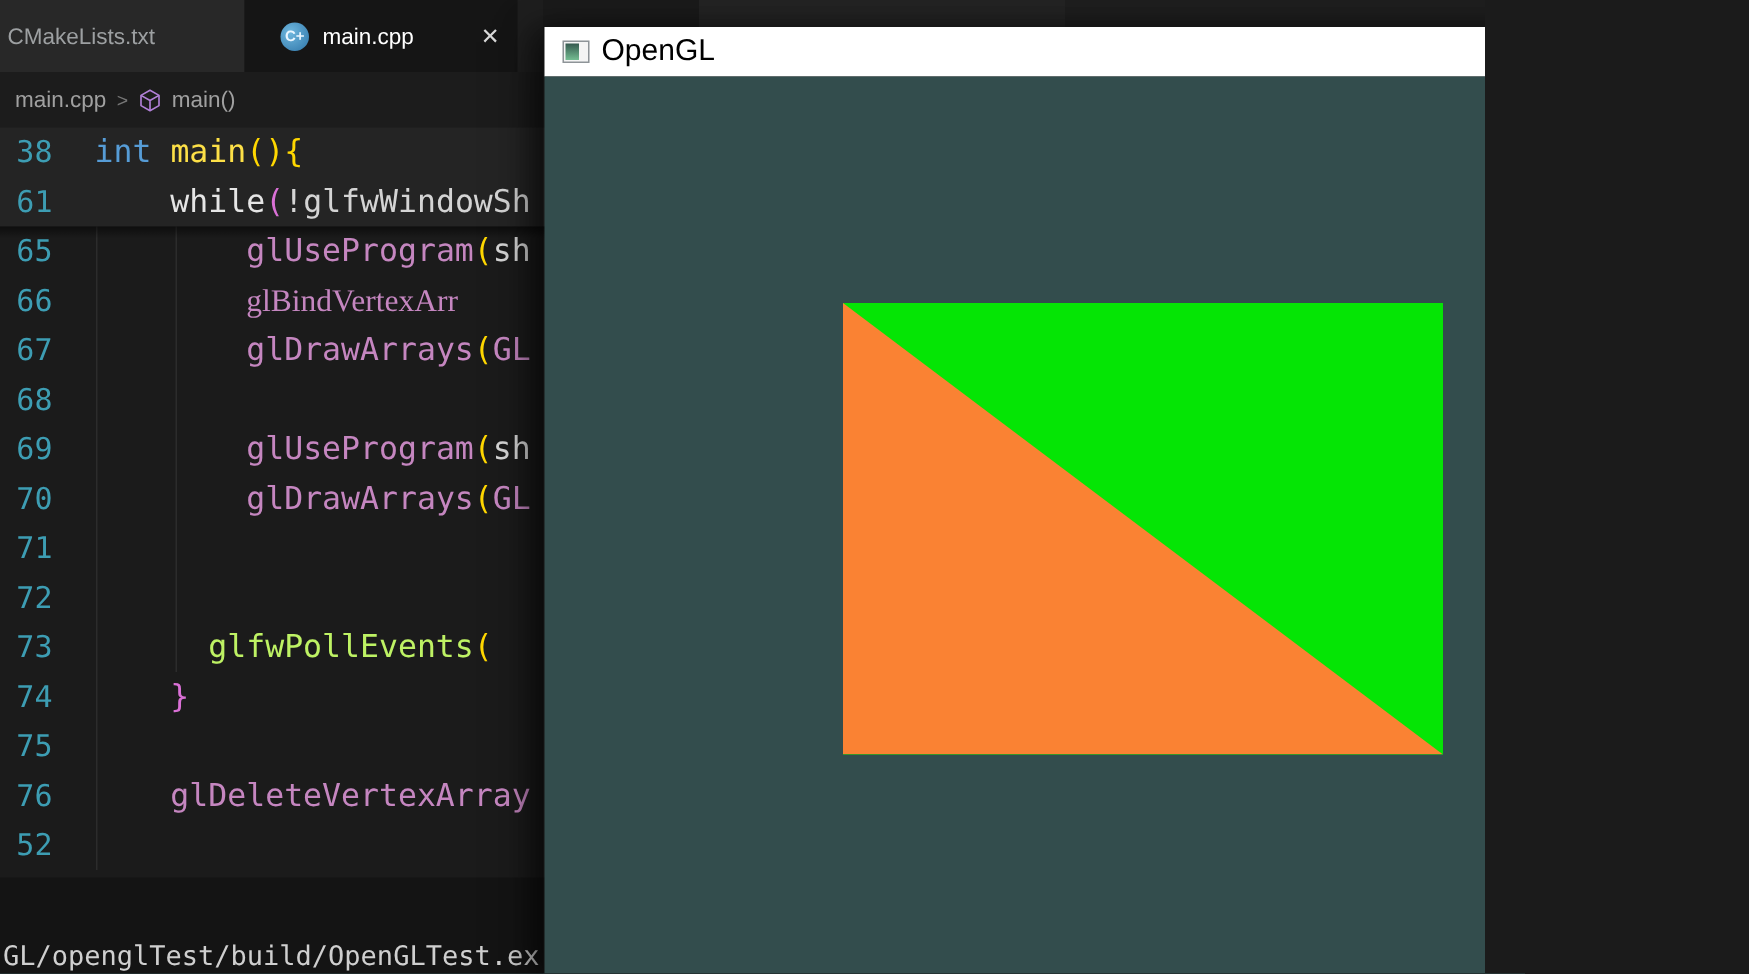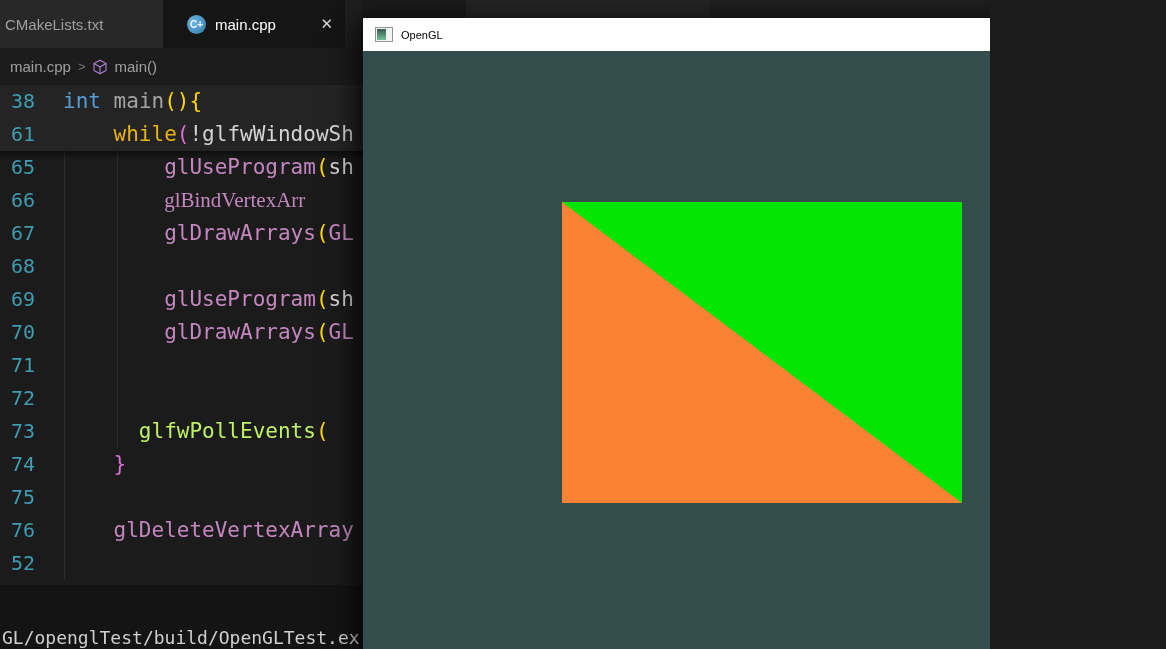--- a/index.html
+++ b/index.html
@@ -43,21 +43,21 @@
   
   #glwin{position:absolute;left:362px;top:18px;width:799px;height:631px;
         box-shadow:-8px 0 18px rgba(0,0,0,0.45),0 10px 30px rgba(0,0,0,0.5);
         border-left:1px solid rgba(0,0,0,0.35);box-sizing:border-box;}
   #gl-titlebar{position:absolute;left:0;top:0;width:100%;height:33px;background:#FFFFFF;
         display:flex;align-items:center;}
   #gl-appicon{width:18px;height:15px;margin-left:12px;margin-right:8px;background:#F4F4F4;
         border:1px solid #8E9498;box-sizing:border-box;position:relative;}
   #gl-appicon .scr{position:absolute;left:1px;top:1px;bottom:1px;width:9px;
         background:linear-gradient(#35594F,#74BD92);}
-  #gl-title{color:#000000;font-size:11px;}
+  #gl-title{color:#000000;font-size:20px;}
   #gl-controls{position:absolute;right:2px;top:0;height:33px;display:flex;}
   .gl-btn{width:58px;height:33px;display:flex;align-items:center;justify-content:center;}
   .glyph-min{width:12px;height:1.5px;background:#191919;}
   .glyph-max{width:11px;height:11px;border:1.3px solid #191919;box-sizing:border-box;}
 
   #gl-scene{position:absolute;left:0;top:33px;width:100%;height:598px;background:#334D4D;}
   #gl-square{position:absolute;left:199px;top:151px;width:400px;height:301px;background:#05E505;}
   #gl-orange{position:absolute;inset:0;background:#FA8233;
         clip-path:polygon(0 0,100% 100%,0 100%);}
 </style>
@@ -90,22 +90,22 @@
         <path d="M2 4.6 8 8l6-3.4M8 8v6.8"></path>
       </svg>
     </span>
     <span>main()</span>
   </div>
 
   <div class="iguide" id="guide1"></div>
   <div class="iguide" id="guide2"></div>
 
   <div id="sticky">
-      <div class="crow"><span class="ln">38</span><span><span style="color: rgb(86, 156, 214);">int</span><span style="color: rgb(212, 212, 212);"> </span><span style="color: #a3a3a3;">main</span><span style="color: rgb(255, 215, 0);">(){</span></span></div>
-      <div class="crow"><span class="ln">61</span><span><span style="color: rgb(212, 212, 212);">    </span><span style="color: #eab308;">while</span><span style="color: rgb(218, 112, 214);">(</span><span style="color: rgb(212, 212, 212);">!</span><span style="color: rgb(212, 212, 212);">glfwWindowSh</span></span></div>
+      <div class="crow"><span class="ln">38</span><span><span style="color: rgb(86, 156, 214);">int</span><span style="color: rgb(212, 212, 212);"> </span><span style="color: #fde047;">main</span><span style="color: rgb(255, 215, 0);">(){</span></span></div>
+      <div class="crow"><span class="ln">61</span><span><span style="color: rgb(212, 212, 212);">    </span><span style="color: #e5e5e5;">while</span><span style="color: rgb(218, 112, 214);">(</span><span style="color: rgb(212, 212, 212);">!</span><span style="color: rgb(212, 212, 212);">glfwWindowSh</span></span></div>
     </div>
   <div id="sticky-shadow"></div>
 
   <div id="code">
       <div class="crow"><span class="ln">65</span><span><span style="color: rgb(212, 212, 212);">        </span><span style="color: rgb(197, 134, 192);">glUseProgram</span><span style="color: rgb(255, 215, 0);">(</span><span style="color: rgb(212, 212, 212);">sh</span></span></div>
       <div class="crow"><span class="ln">66</span><span><span style="color: rgb(212, 212, 212);">        </span><span style="color: rgb(197, 134, 192); font-family: Liberation Serif, serif;">glBindVertexArr</span></span></div>
       <div class="crow"><span class="ln">67</span><span><span style="color: rgb(212, 212, 212);">        </span><span style="color: rgb(197, 134, 192);">glDrawArrays</span><span style="color: rgb(255, 215, 0);">(</span><span style="color: rgb(197, 134, 192);">GL</span></span></div>
       <div class="crow"><span class="ln">68</span><span></span></div>
       <div class="crow"><span class="ln">69</span><span><span style="color: rgb(212, 212, 212);">        </span><span style="color: rgb(197, 134, 192);">glUseProgram</span><span style="color: rgb(255, 215, 0);">(</span><span style="color: rgb(212, 212, 212);">sh</span></span></div>
       <div class="crow"><span class="ln">70</span><span><span style="color: rgb(212, 212, 212);">        </span><span style="color: rgb(197, 134, 192);">glDrawArrays</span><span style="color: rgb(255, 215, 0);">(</span><span style="color: rgb(197, 134, 192);">GL</span></span></div>

